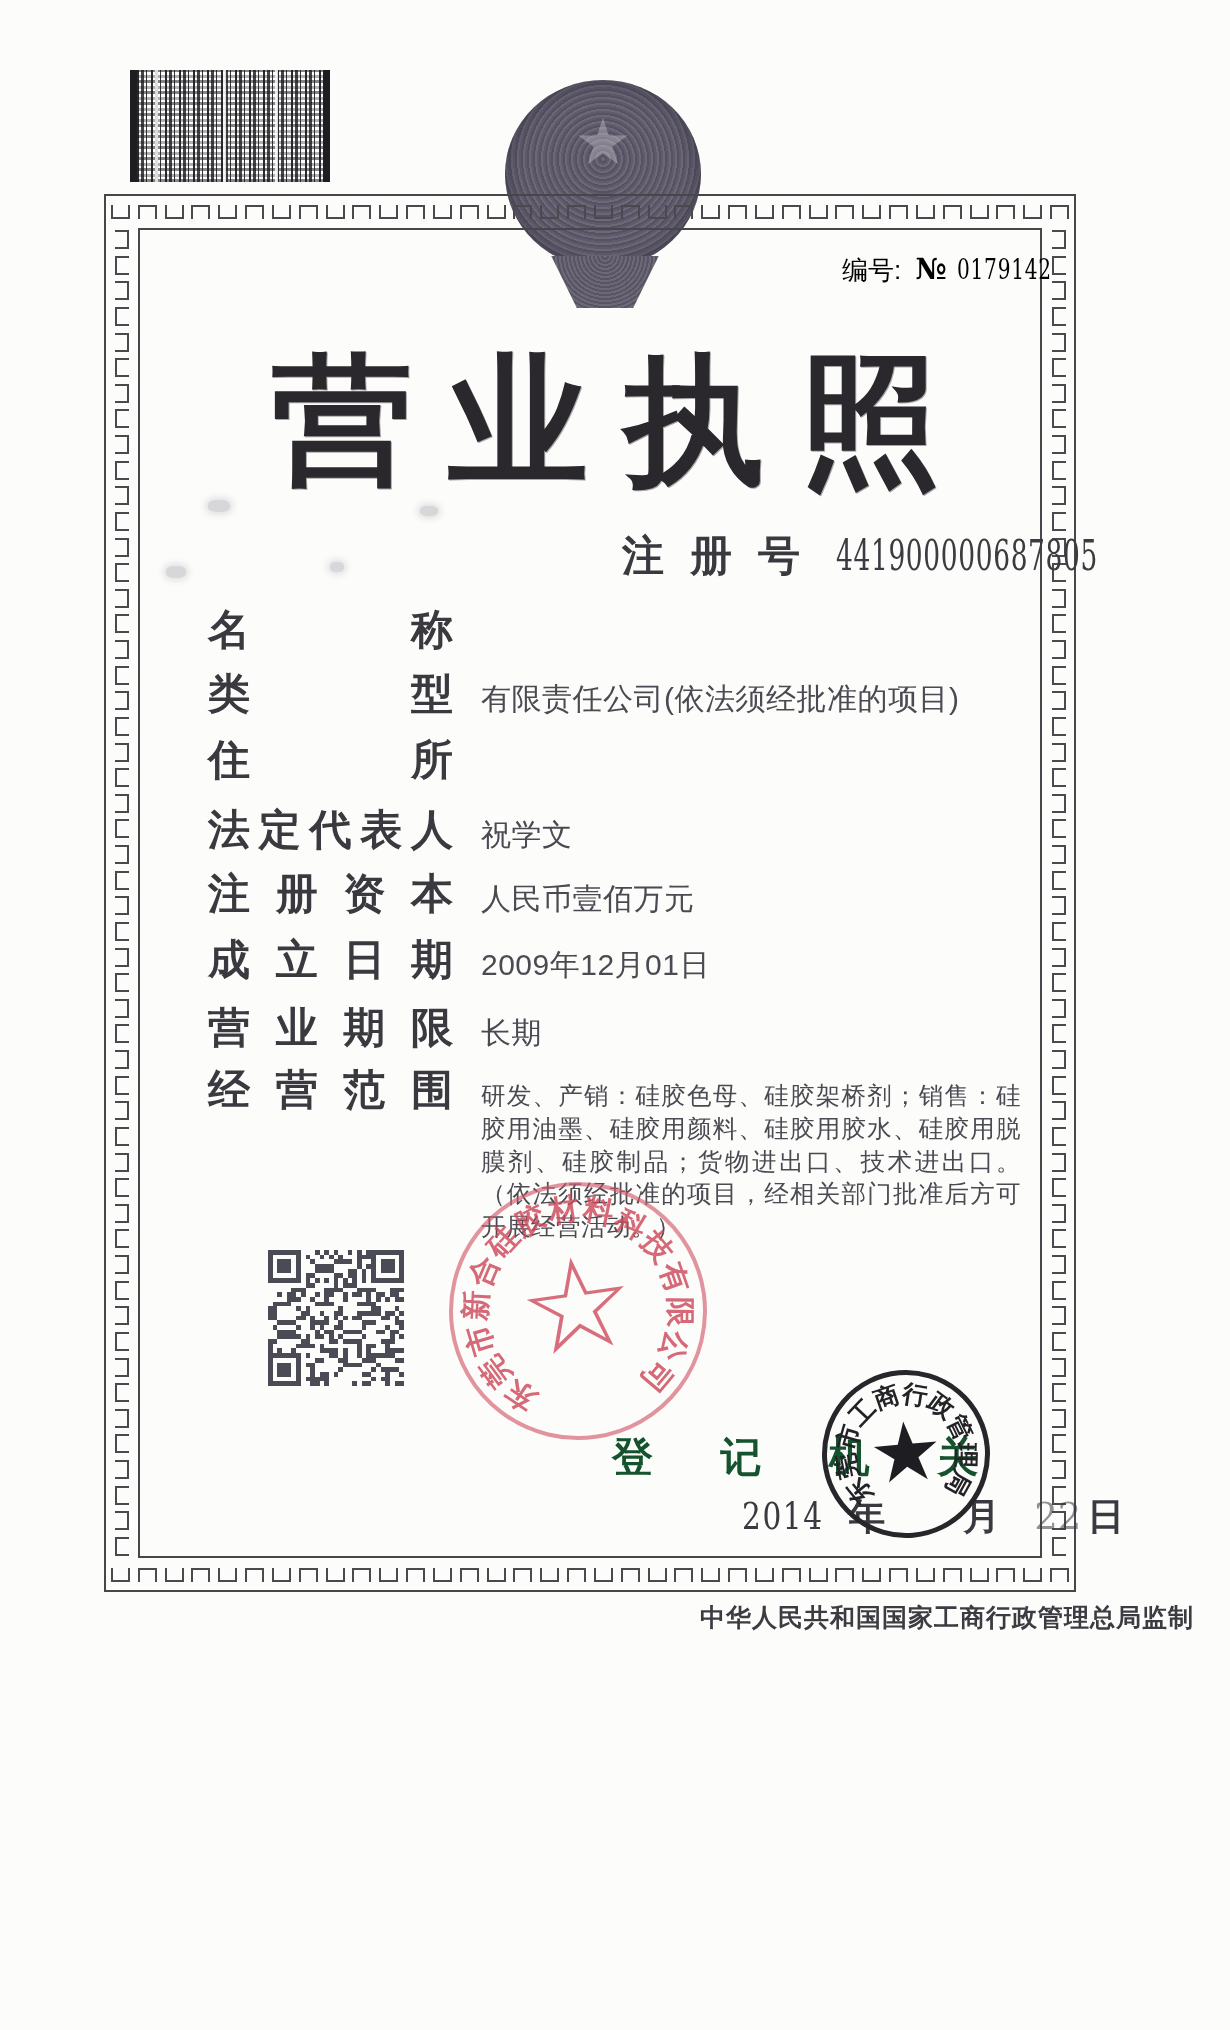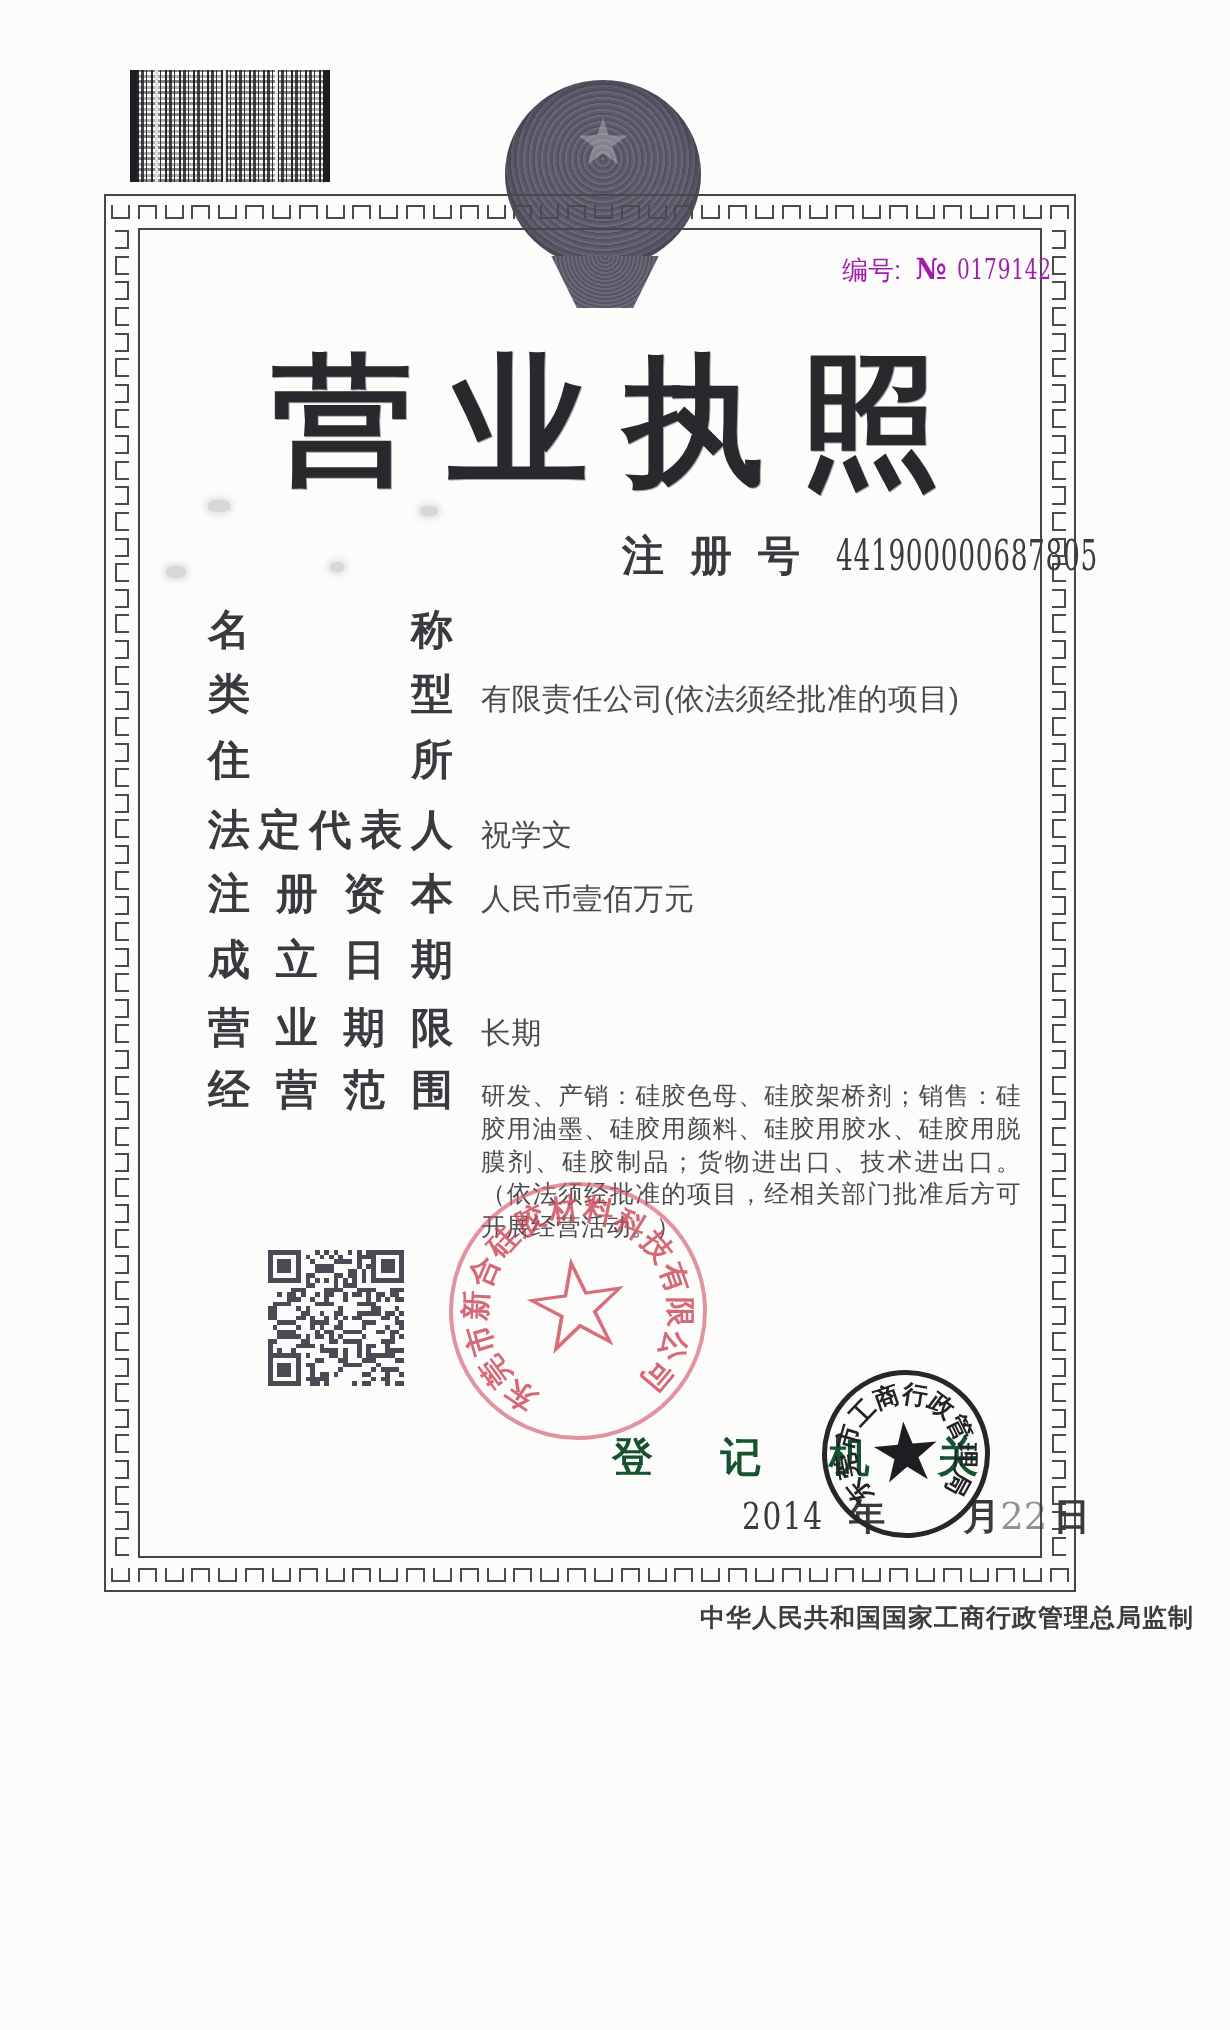--- a/index.html
+++ b/index.html
@@ -37,21 +37,21 @@
   .strip.bottom { bottom:2px; left:2px; right:2px; height:27px; }
   .strip.left   { left:2px; top:31px; bottom:31px; width:27px; flex-direction:column; }
   .strip.right  { right:2px; top:31px; bottom:31px; width:27px; flex-direction:column; }
   .hook { flex:0 0 auto; display:block; border:2.5px solid #4a494e; }
   .hook.h { width:19px; height:14px; margin:0 3px; }
   .hook.v { width:14px; height:19px; margin:3px 0; }
   .hook.ha { border-bottom:none; } .hook.hb { border-top:none; }
   .hook.va { border-right:none; }  .hook.vb { border-left:none; }
 
   
-  .serial { position:absolute; left:842px; top:252px; font-size:26px; color:#a21caf;
+  .serial { position:absolute; left:842px; top:252px; font-size:26px; color:#000000;
             display:flex; align-items:baseline; white-space:nowrap; }
   .serial .no-mark { font-family:"DejaVu Serif", serif; font-weight:700; font-size:29px; margin:0 10px 0 14px; }
   .serial .digits { font-family:"DejaVu Serif", serif; font-size:28px; letter-spacing:1px;
                     display:inline-block; transform:scaleX(.72); transform-origin:left; }
 
   
   .title { position:absolute; left:272px; top:336px; width:668px; height:170px;
            display:flex; justify-content:space-between; align-items:center;
            font-size:140px; font-weight:900; color:#2a282c; line-height:1;
            text-shadow:1px 1px 0 rgba(40,38,44,.4); }
@@ -95,21 +95,21 @@
                       font-size:82px; color:#1d1d22; }
 
   
   .registry { position:absolute; left:612px; top:1430px; font-size:41px; font-weight:600;
               color:#14532d; letter-spacing:28px; white-space:nowrap; }
   .dateline { position:absolute; left:742px; top:1492px; display:flex; align-items:baseline;
               font-size:37px; color:#3a393f; white-space:nowrap; }
   .dateline .yr { font-family:"DejaVu Serif", serif; letter-spacing:2px; display:inline-block; transform:scaleX(.8); transform-origin:left; }
   .dateline .u1 { margin-left:4px; font-weight:600; }
   .dateline .u2 { margin-left:78px; font-weight:600; }
-  .dateline .dd { font-family:"DejaVu Serif", serif; color:rgba(58,57,63,.55); }
+  .dateline .dd { margin-left:34px; font-family:"DejaVu Serif", serif; color:rgba(58,57,63,.55); }
   .dateline .u3 { margin-left:6px; font-weight:600; }
 
   
   .footer-left { position:absolute; left:103px; top:1606px; font-size:23px; color:#4a4950;
                  font-family:"DejaVu Sans Mono", monospace; letter-spacing:-.5px; }
   .footer-right { position:absolute; left:700px; top:1601px; font-size:25px; font-weight:600;
                   color:#3c3b41; letter-spacing:1px; }
 </style>
 </head>
 <body>
@@ -379,20 +379,21 @@
         </div>
         <div class="field-value">人民币壹佰万元</div>
       </div>
       <div class="field-row" style="top: 938px;">
         <div class="field-label">
           <span>成</span>
           <span>立</span>
           <span>日</span>
           <span>期</span>
         </div>
+        <div class="field-value">2009年12月01日</div>
       </div>
       <div class="field-row" style="top: 1006px;">
         <div class="field-label">
           <span>营</span>
           <span>业</span>
           <span>期</span>
           <span>限</span>
         </div>
         <div class="field-value">长期</div>
       </div>

